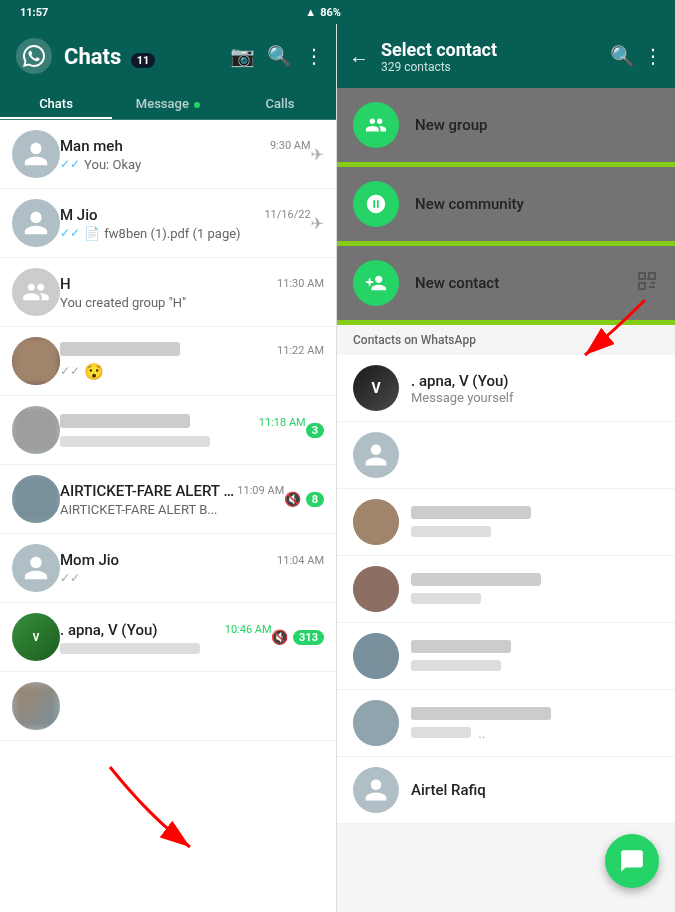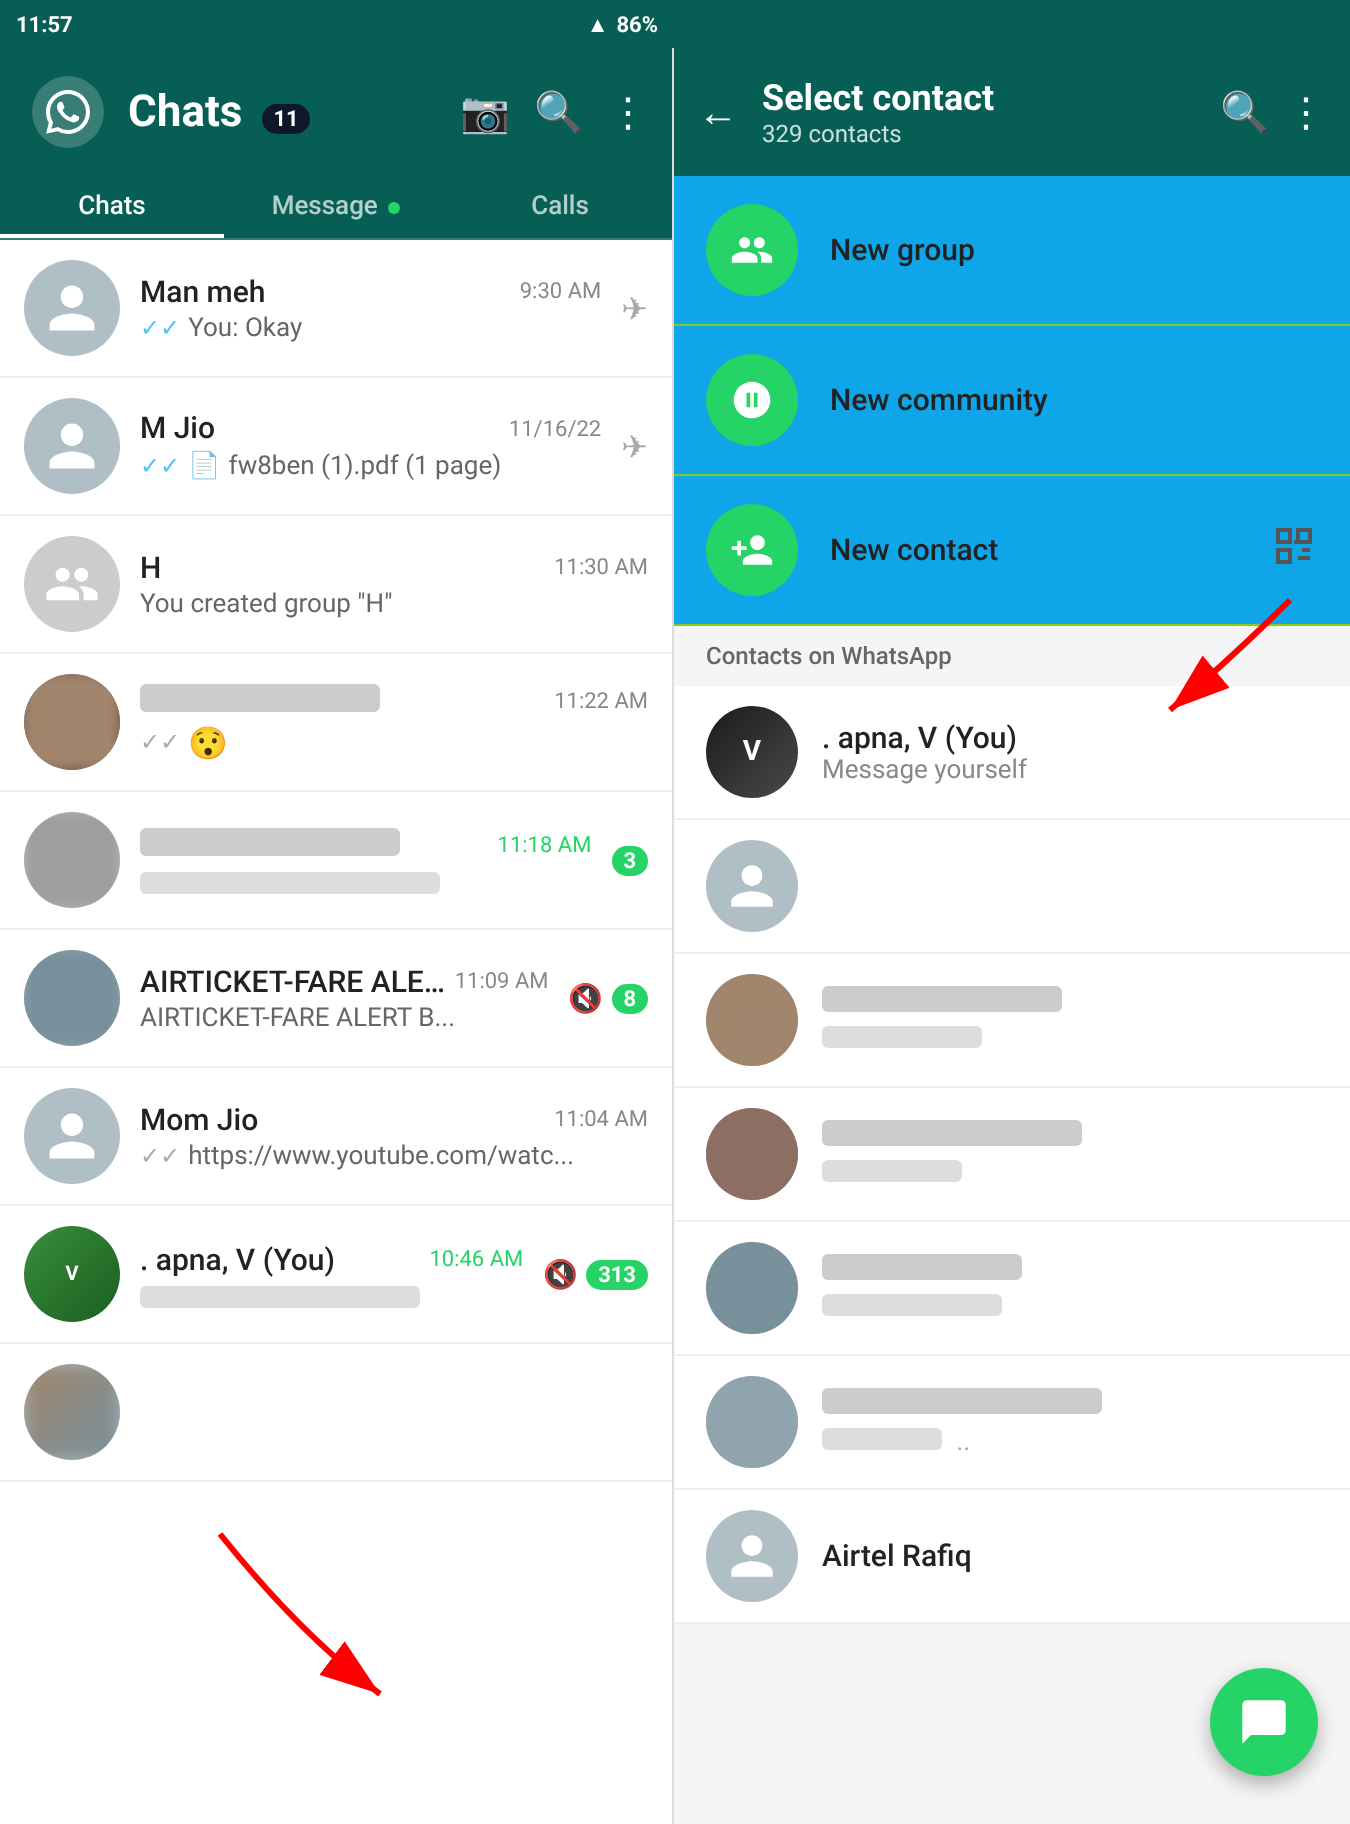--- a/index.html
+++ b/index.html
@@ -8,21 +8,21 @@
       height: 912px;
       font-family: 'Roboto', Arial, sans-serif;
       display: flex;
       overflow: hidden;
       background: #f0f0f0;
     }
 
     
     .status-bar {
       position: absolute;
-      top: 0; left: 0;
+      top: 0; left: 12px;
       width: 337px;
       height: 24px;
       background: #075e54;
       display: flex;
       align-items: center;
       justify-content: space-between;
       padding: 0 8px;
       color: white;
       font-size: 11px;
       font-weight: bold;
@@ -134,21 +134,20 @@
       background: white;
     }
 
     .chat-item {
       display: flex;
       align-items: center;
       padding: 10px 12px;
       border-bottom: 1px solid #f0f0f0;
       cursor: pointer;
       position: relative;
-      gap: 10px;
     }
 
     .avatar {
       width: 48px;
       height: 48px;
       border-radius: 50%;
       background: #b0bec5;
       flex-shrink: 0;
       display: flex;
       align-items: center;
@@ -304,25 +303,25 @@
 
     .contact-list {
       flex: 1;
       overflow-y: auto;
       background: #f5f5f5;
     }
 
     .action-item {
       display: flex;
       align-items: center;
-      background: #0ea5e9;
+      background: #737373;
       padding: 14px 16px;
       gap: 16px;
       cursor: pointer;
-      border-bottom: 1px solid #84cc16;
+      border-bottom: 5px solid #84cc16;
     }
 
     .action-icon {
       width: 46px;
       height: 46px;
       border-radius: 50%;
       background: #25d366;
       display: flex;
       align-items: center;
       justify-content: center;
@@ -569,21 +568,20 @@
             <path d="M12 12c2.7 0 4.8-2.1 4.8-4.8S14.7 2.4 12 2.4 7.2 4.5 7.2 7.2 9.3 12 12 12zm0 2.4c-3.2 0-9.6 1.6-9.6 4.8v2.4h19.2v-2.4c0-3.2-6.4-4.8-9.6-4.8z"></path>
           </svg>
       </div>
       <div class="chat-content">
         <div class="chat-top">
           <span class="chat-name">Mom Jio</span>
           <span class="chat-time">11:04 AM</span>
         </div>
         <div class="chat-preview">
           <span class="tick gray">✓✓</span>
-          <span>https://www.youtube.com/watc...</span>
         </div>
       </div>
     </div>
 
     <div class="chat-item">
       <div class="avatar" style="background:#4caf50;overflow:hidden;">
         <div style="width:100%;height:100%;background:linear-gradient(135deg,#388e3c,#1b5e20);display:flex;align-items:center;justify-content:center;color:white;font-size:10px;font-weight:bold;">V</div>
       </div>
       <div class="chat-content">
         <div class="chat-top">

